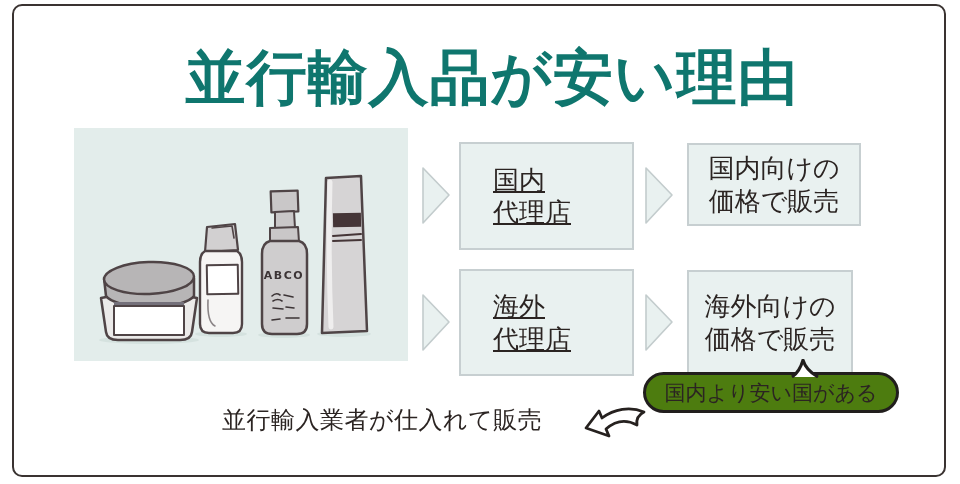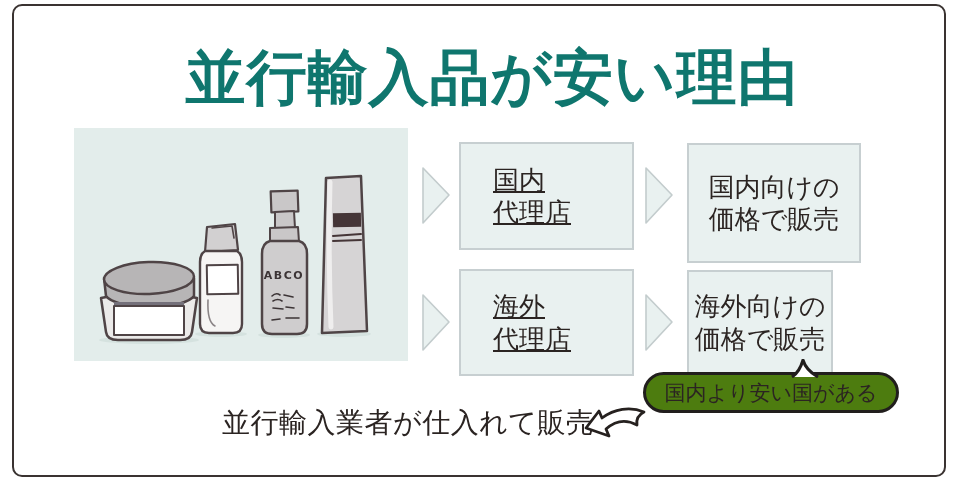--- a/index.html
+++ b/index.html
@@ -16,31 +16,31 @@
   .fa-1 { left:421px; top:166px; }
   .fa-2 { left:644px; top:166px; }
   .fa-3 { left:421px; top:293px; }
   .fa-4 { left:644px; top:293px; }
   .box { position:absolute; background:#e9f1f0; border:2px solid #c7cfd1;
          display:flex; align-items:center; font-size:26px; line-height:1.25;
          color:#2b2422; }
   .box-agent { justify-content:flex-start; padding-left:32px;text-decoration:underline; }
   .box-sale  { justify-content:center; text-align:center; }
   .b1 { left:459px; top:142px; width:175px; height:108px; }
-  .b2 { left:687px; top:143px; width:174px; height:120px; }
+  .b2 { left:687px; top:143px; width:174px; height:83px; }
   .b3 { left:459px; top:269px; width:175px; height:107px; }
-  .b4 { left:687px; top:270px; width:146px; height:105px; }
+  .b4 { left:687px; top:270px; width:166px; height:105px; }
   .box-line { display:block; white-space:nowrap; }
   .bubble { position:absolute; left:643px; top:372px; width:256px; height:41px;
             background:#4d7c0f; border:3px solid #211e1d; border-radius:22px;
             display:flex; align-items:center; justify-content:center;
             font-size:21px; white-space:nowrap; z-index:5; }
   .bubble-tail { position:absolute; left:145px; top:-16px; width:28px; height:19px; }
   .hand-arrow { position:absolute; left:584px; top:402px; width:64px; height:40px; z-index:4; }
-  .bottom-note { position:absolute; left:222px; top:404px; font-size:28px;
+  .bottom-note { position:absolute; left:222px; top:404px; font-size:24px;
                  letter-spacing:0.5px; color:#2b2422; white-space:nowrap; }
 </style>
 </head>
 <body>
 
 <div class="canvas">
 
   <div class="frame"></div>
 
   <h1 class="title">並行輸入品が安い理由</h1>

